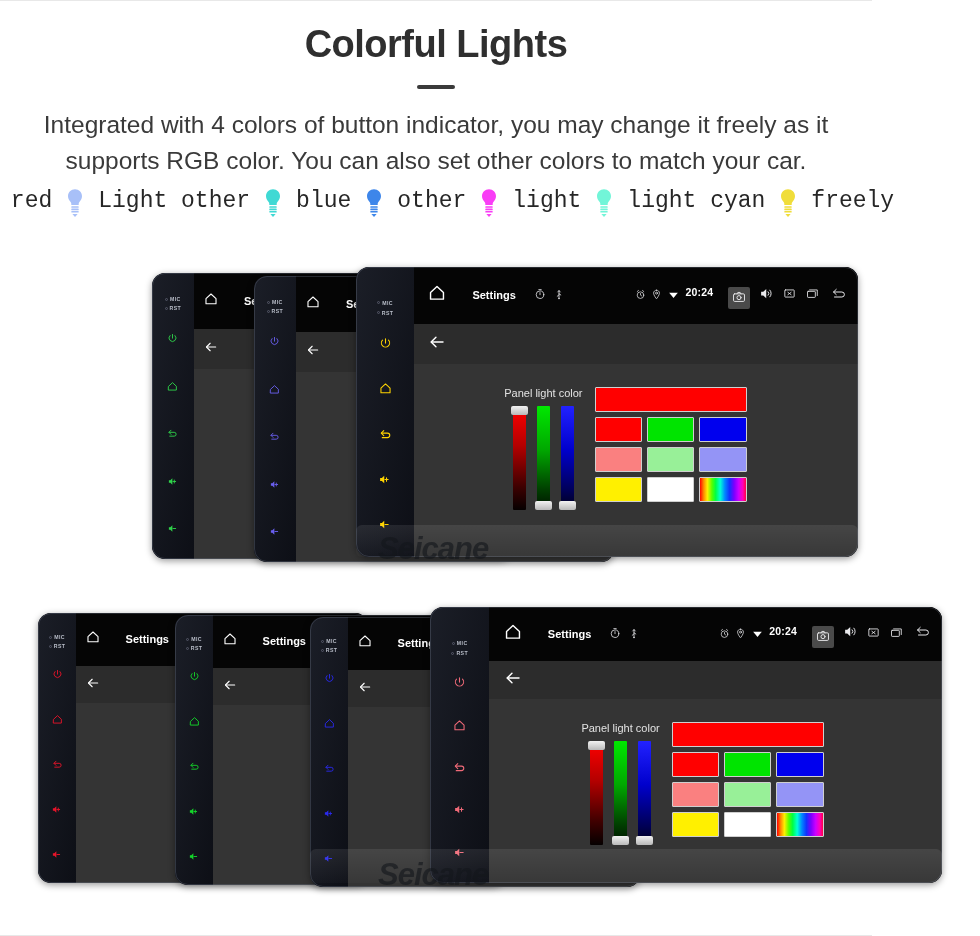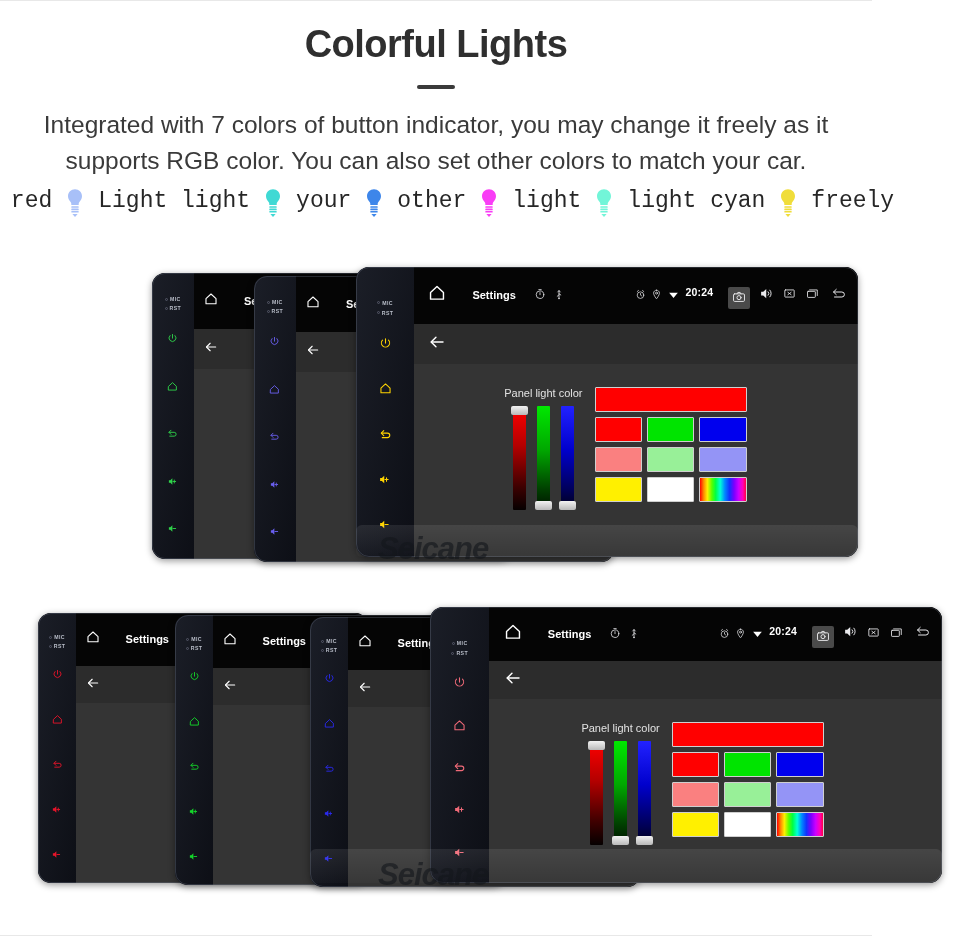--- a/index.html
+++ b/index.html
@@ -195,52 +195,52 @@
 </style>
 </head>
 <body>
 
 <div id="page">
 
   <div class="title">Colorful Lights</div>
   <div class="divider-wrap">
     <div class="divider"></div>
   </div>
-  <div class="subtitle">Integrated with 7 colors of button indicator, you may change it freely as it supports RGB color. You can also set other colors to match your car.</div>
+  <div class="subtitle">Integrated with 4 colors of button indicator, you may change it freely as it supports RGB color. You can also set other colors to match your car.</div>
 
   <div class="legend" id="legend">
       <div class="legend-item">
         <svg class="bulb" viewBox="0 0 20 30">
     <path d="M10 1.2c-4 0-7 3.1-7 7 0 2.7 1.5 4.3 2.4 5.5.6.8.9 1.4.9 2.1v1.1h7.4v-1.1c0-.7.3-1.3.9-2.1.9-1.2 2.4-2.8 2.4-5.5 0-3.9-3-7-7-7z" fill="#f92e62"></path>
     <rect x="6.3" y="18.2" width="7.4" height="1.55" rx=".5" fill="#f92e62"></rect>
     <rect x="6.3" y="20.6" width="7.4" height="1.55" rx=".5" fill="#f92e62"></rect>
     <rect x="6.3" y="23" width="7.4" height="1.55" rx=".5" fill="#f92e62"></rect>
     <path d="M7.4 26.1h5.2l-2.6 2.9z" fill="#f92e62"></path>
   </svg>
         <span class="legend-label">red</span>
       </div>
       <div class="legend-item">
         <svg class="bulb" viewBox="0 0 20 30">
     <path d="M10 1.2c-4 0-7 3.1-7 7 0 2.7 1.5 4.3 2.4 5.5.6.8.9 1.4.9 2.1v1.1h7.4v-1.1c0-.7.3-1.3.9-2.1.9-1.2 2.4-2.8 2.4-5.5 0-3.9-3-7-7-7z" fill="#a8c0f8"></path>
     <rect x="6.3" y="18.2" width="7.4" height="1.55" rx=".5" fill="#a8c0f8"></rect>
     <rect x="6.3" y="20.6" width="7.4" height="1.55" rx=".5" fill="#a8c0f8"></rect>
     <rect x="6.3" y="23" width="7.4" height="1.55" rx=".5" fill="#a8c0f8"></rect>
     <path d="M7.4 26.1h5.2l-2.6 2.9z" fill="#a8c0f8"></path>
   </svg>
-        <span class="legend-label">Light light</span>
+        <span class="legend-label">Light other</span>
       </div>
       <div class="legend-item">
         <svg class="bulb" viewBox="0 0 20 30">
     <path d="M10 1.2c-4 0-7 3.1-7 7 0 2.7 1.5 4.3 2.4 5.5.6.8.9 1.4.9 2.1v1.1h7.4v-1.1c0-.7.3-1.3.9-2.1.9-1.2 2.4-2.8 2.4-5.5 0-3.9-3-7-7-7z" fill="#3fd9d4"></path>
     <rect x="6.3" y="18.2" width="7.4" height="1.55" rx=".5" fill="#3fd9d4"></rect>
     <rect x="6.3" y="20.6" width="7.4" height="1.55" rx=".5" fill="#3fd9d4"></rect>
     <rect x="6.3" y="23" width="7.4" height="1.55" rx=".5" fill="#3fd9d4"></rect>
     <path d="M7.4 26.1h5.2l-2.6 2.9z" fill="#3fd9d4"></path>
   </svg>
-        <span class="legend-label">your</span>
+        <span class="legend-label">blue</span>
       </div>
       <div class="legend-item">
         <svg class="bulb" viewBox="0 0 20 30">
     <path d="M10 1.2c-4 0-7 3.1-7 7 0 2.7 1.5 4.3 2.4 5.5.6.8.9 1.4.9 2.1v1.1h7.4v-1.1c0-.7.3-1.3.9-2.1.9-1.2 2.4-2.8 2.4-5.5 0-3.9-3-7-7-7z" fill="#3d86ea"></path>
     <rect x="6.3" y="18.2" width="7.4" height="1.55" rx=".5" fill="#3d86ea"></rect>
     <rect x="6.3" y="20.6" width="7.4" height="1.55" rx=".5" fill="#3d86ea"></rect>
     <rect x="6.3" y="23" width="7.4" height="1.55" rx=".5" fill="#3d86ea"></rect>
     <path d="M7.4 26.1h5.2l-2.6 2.9z" fill="#3d86ea"></path>
   </svg>
         <span class="legend-label">other</span>

